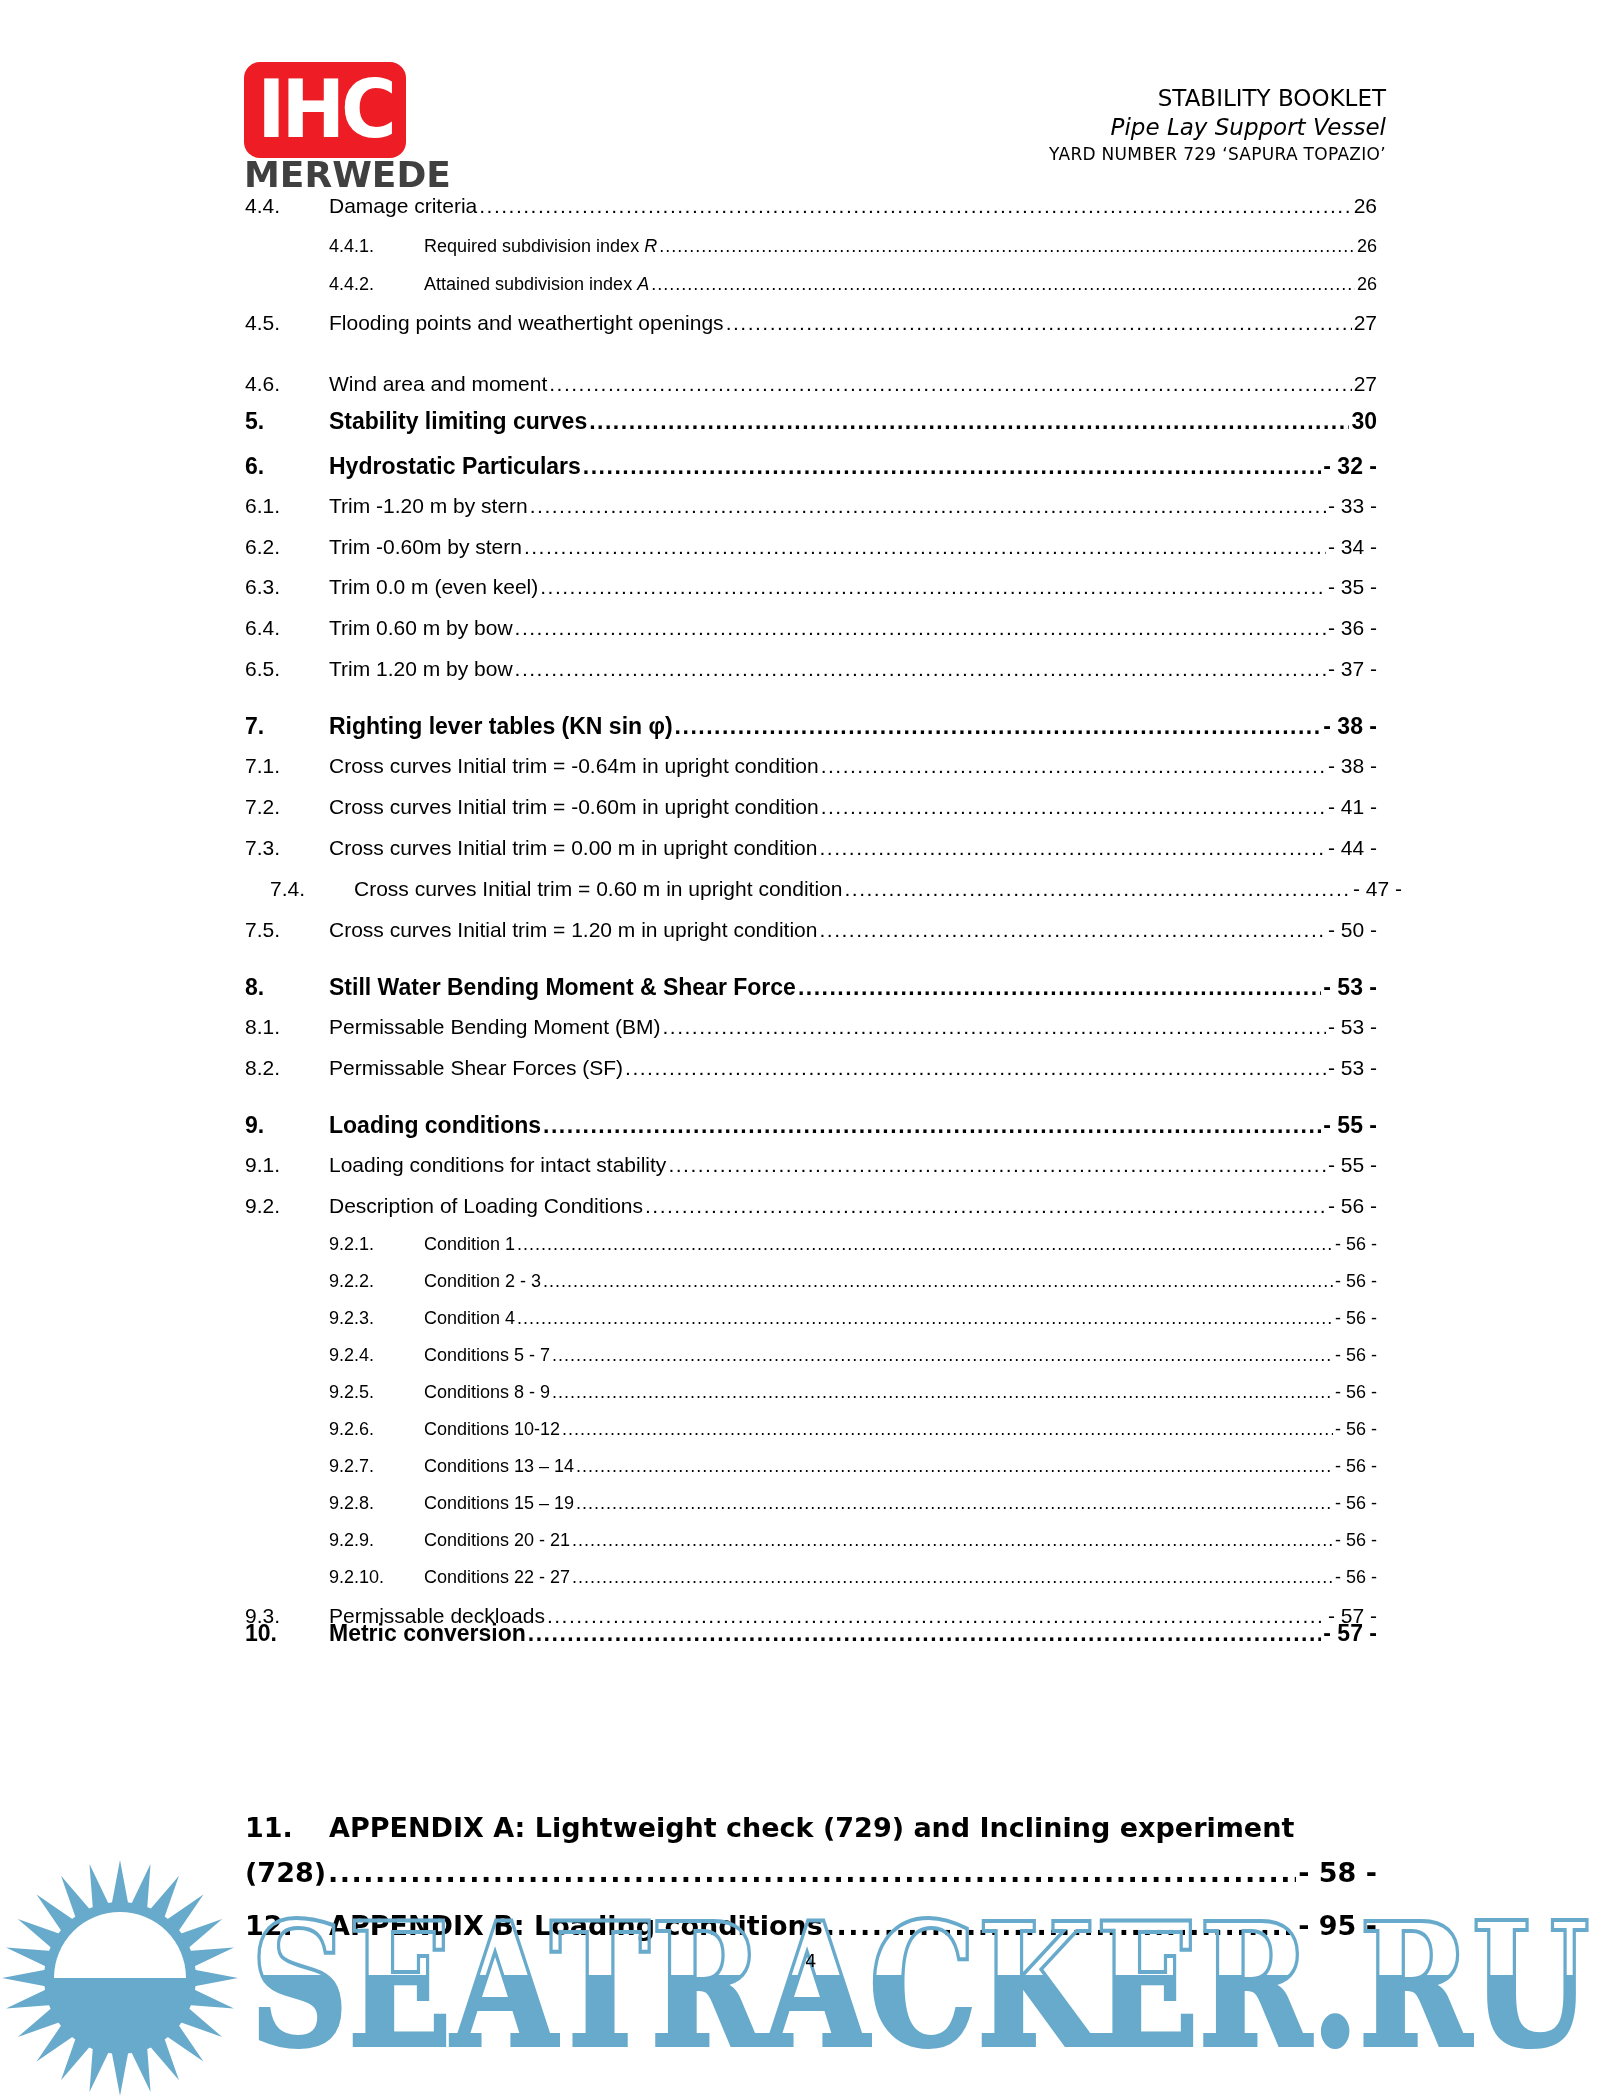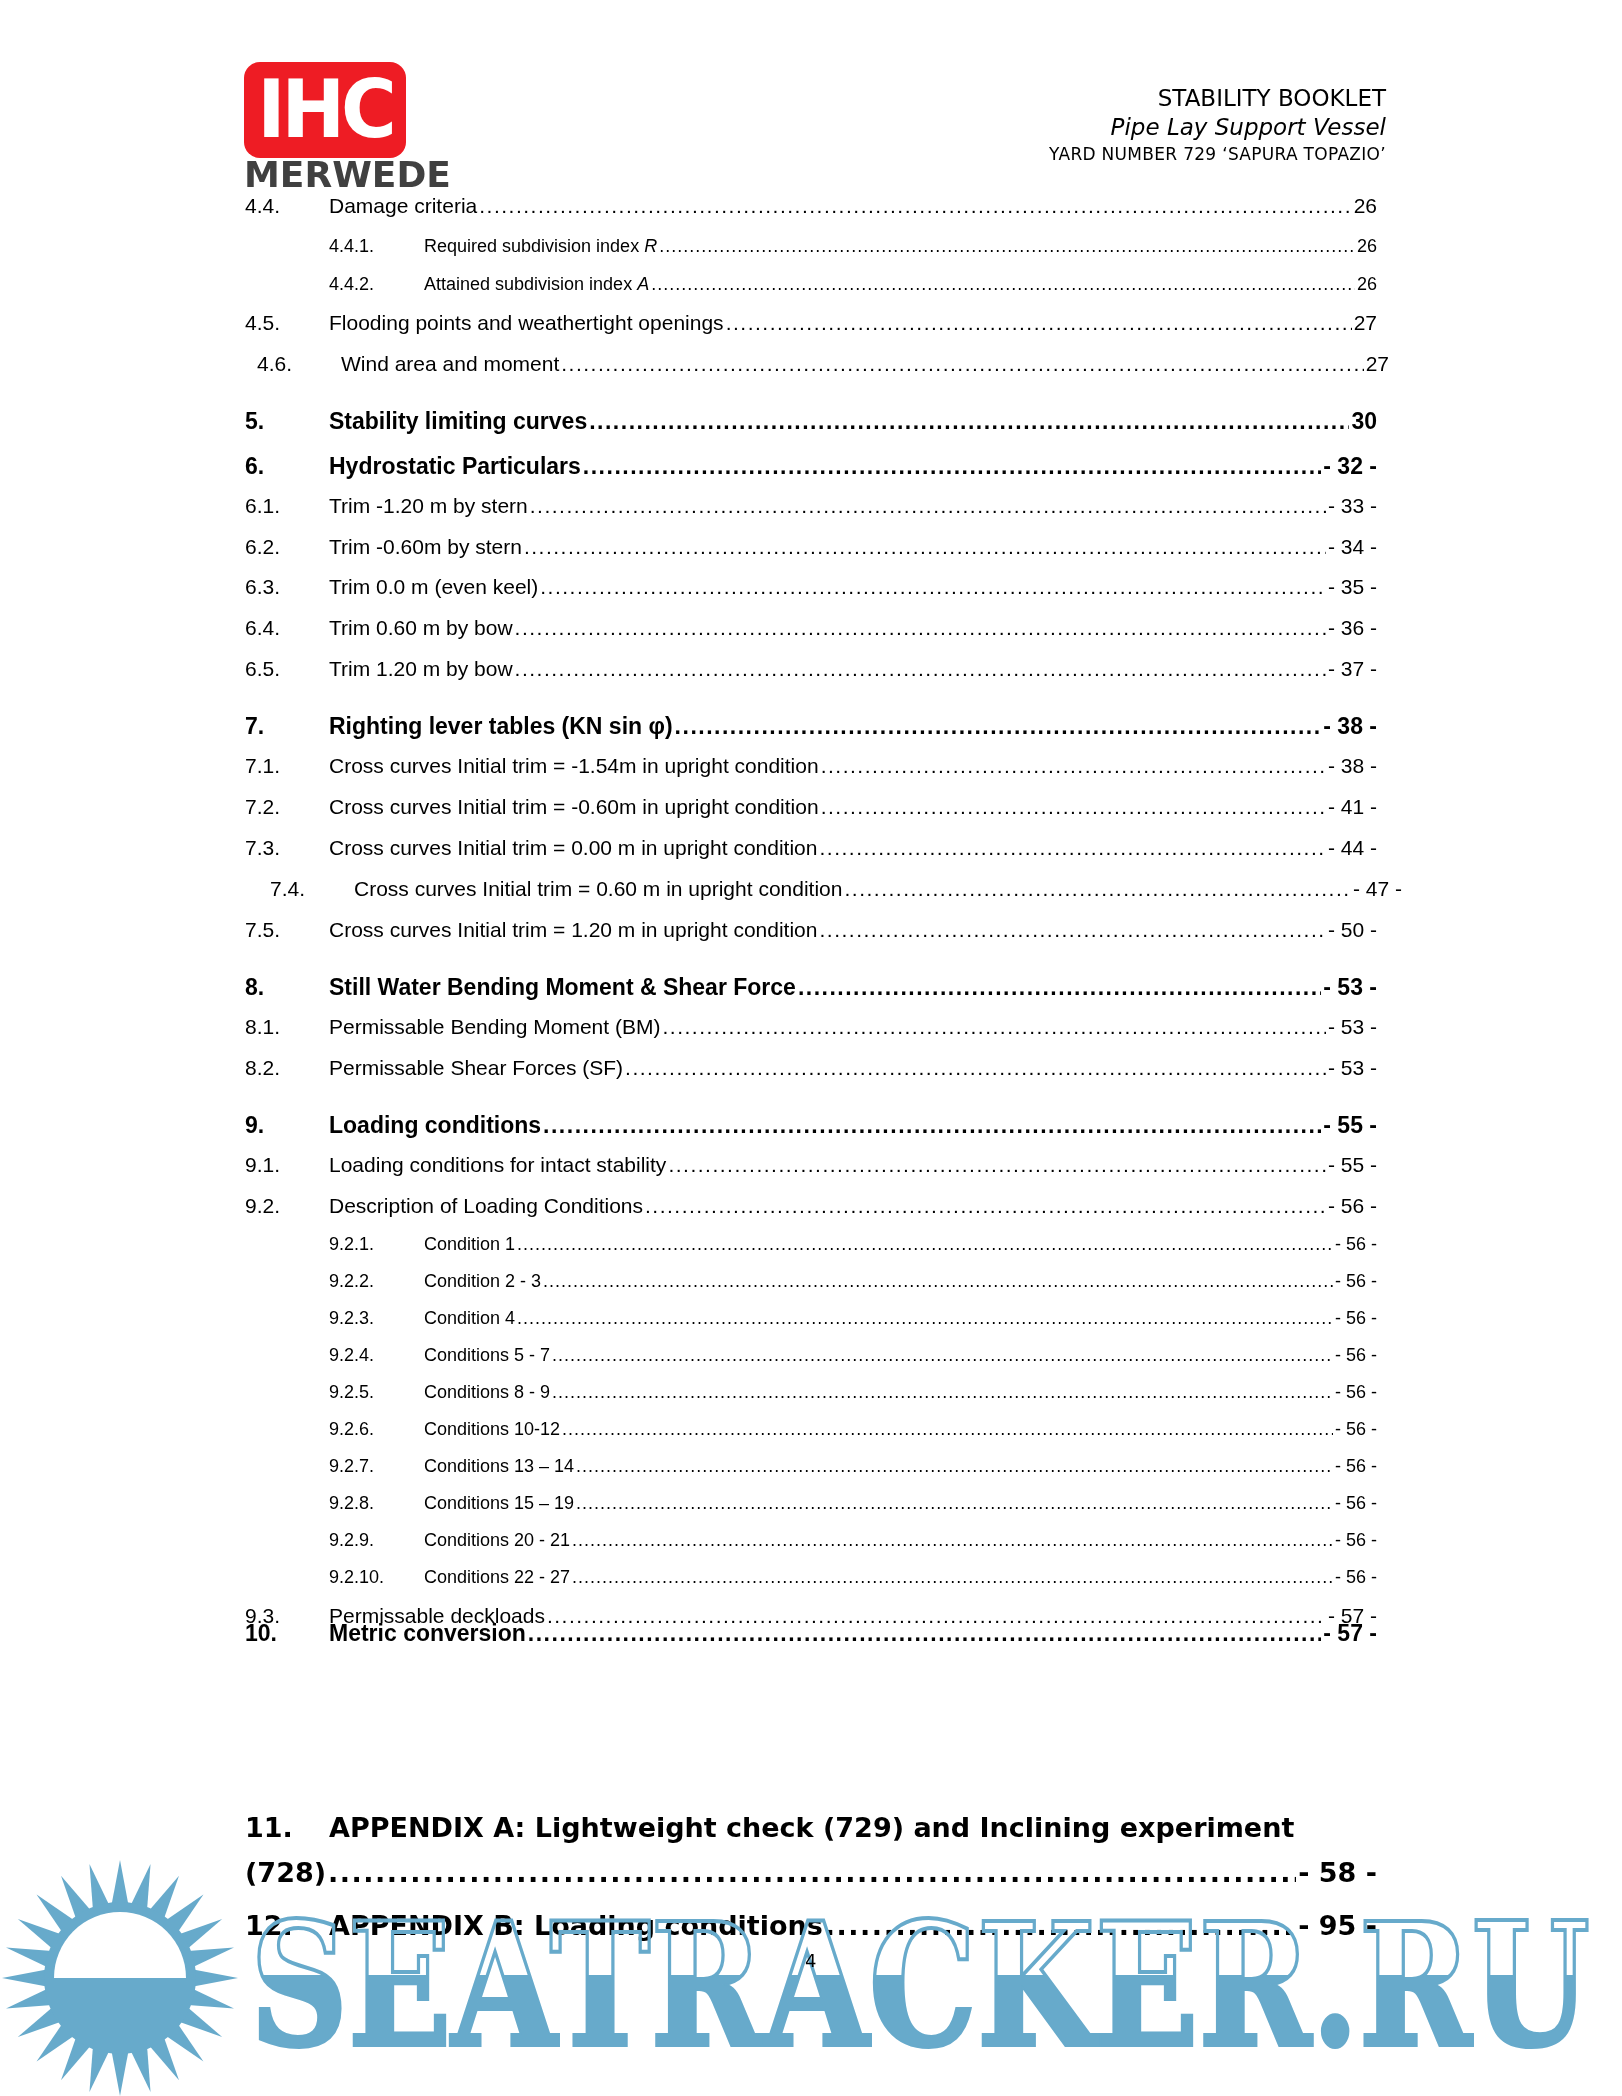--- a/index.html
+++ b/index.html
@@ -80,21 +80,21 @@
         <span class="title">Attained subdivision index <i>A</i></span>
         <span class="dots"></span>
         <span class="pg">26</span>
       </div>
       <div class="row lvl2" style="top: 311px;">
         <span class="num">4.5.</span>
         <span class="title">Flooding points and weathertight openings</span>
         <span class="dots"></span>
         <span class="pg">27</span>
       </div>
-      <div class="row lvl2" style="top: 352px; margin-left: 12px;">
+      <div class="row lvl2" style="top: 372px;">
         <span class="num">4.6.</span>
         <span class="title">Wind area and moment</span>
         <span class="dots"></span>
         <span class="pg">27</span>
       </div>
       <div class="row lvl1" style="top: 408px;">
         <span class="num">5.</span>
         <span class="title">Stability limiting curves</span>
         <span class="dots"></span>
         <span class="pg">30</span>
@@ -136,21 +136,21 @@
         <span class="pg">- 37 -</span>
       </div>
       <div class="row lvl1" style="top: 713px;">
         <span class="num">7.</span>
         <span class="title">Righting lever tables (KN sin φ)</span>
         <span class="dots"></span>
         <span class="pg">- 38 -</span>
       </div>
       <div class="row lvl2" style="top: 754px;">
         <span class="num">7.1.</span>
-        <span class="title">Cross curves Initial trim = -1.54m in upright condition</span>
+        <span class="title">Cross curves Initial trim = -0.64m in upright condition</span>
         <span class="dots"></span>
         <span class="pg">- 38 -</span>
       </div>
       <div class="row lvl2" style="top: 795px;">
         <span class="num">7.2.</span>
         <span class="title">Cross curves Initial trim = -0.60m in upright condition</span>
         <span class="dots"></span>
         <span class="pg">- 41 -</span>
       </div>
       <div class="row lvl2" style="top: 836px;">

